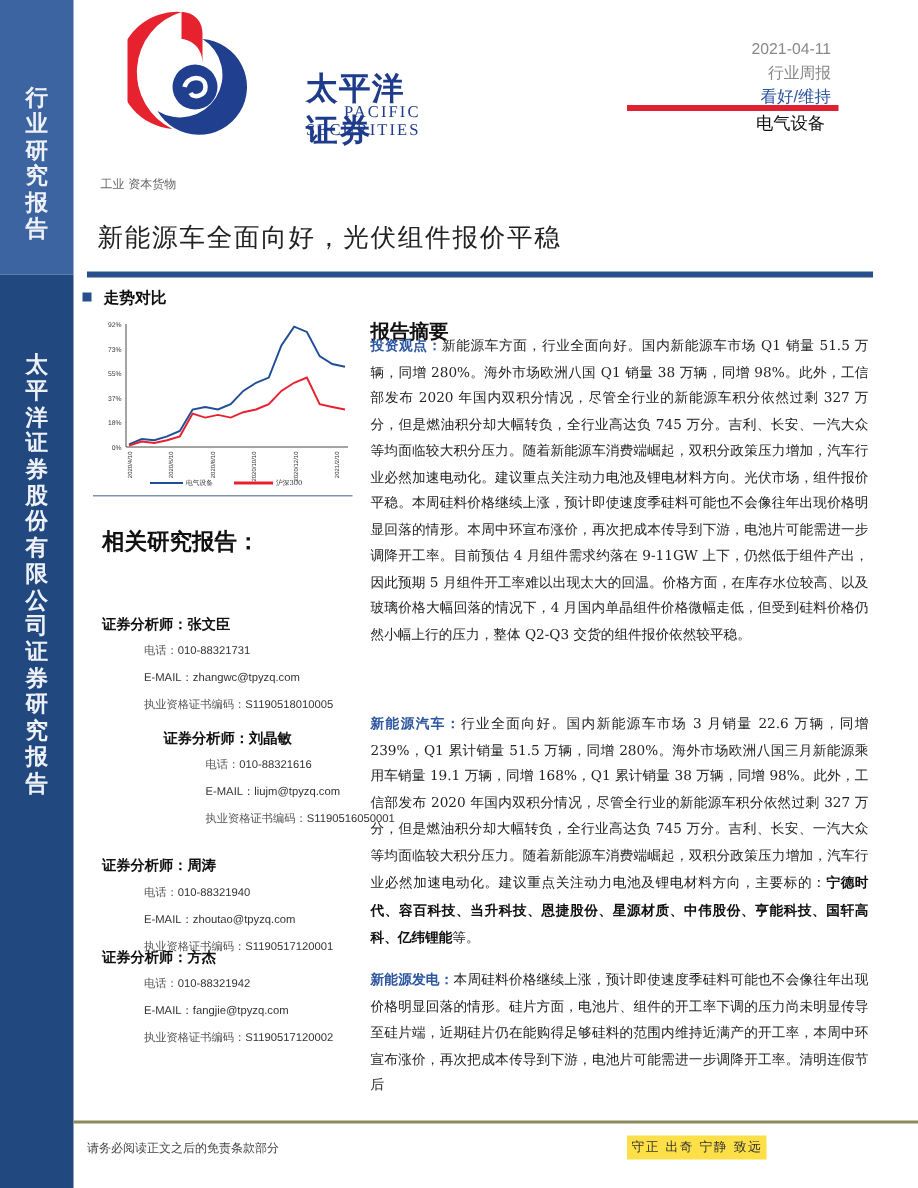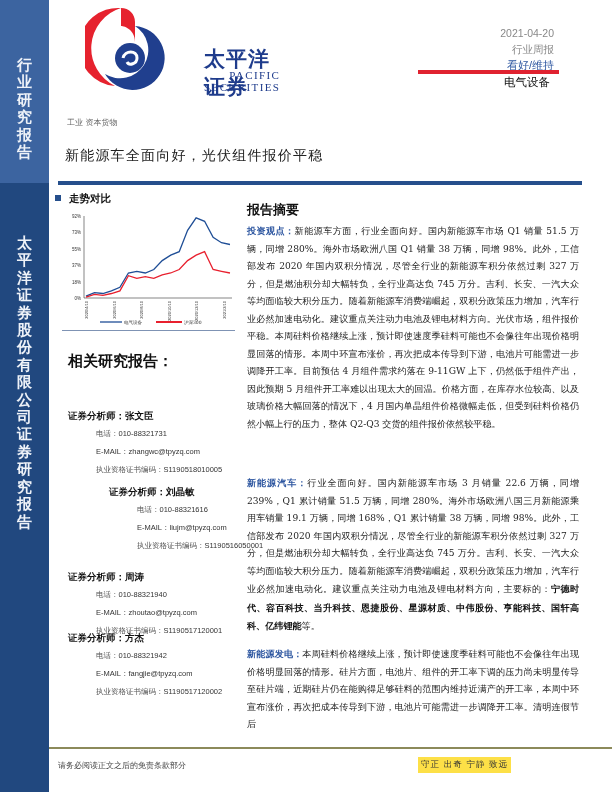--- a/index.html
+++ b/index.html
@@ -16,37 +16,37 @@
   .logo-en { position: absolute; left: 136px; top: 69px; font-family: Liberation Serif, serif; font-size: 11px; color: #1f3c8c; letter-spacing: 1.4px; text-align: right; }
 
   .meta { position: absolute; right: 58px; top: 25px; text-align: right; font-family: "Liberation Sans", sans-serif; }
   .meta .date { font-size: 10.5px; color: #888; line-height: 16px; }
   .meta .type { font-size: 10.5px; color: #888; line-height: 16px; }
   .meta .rating { font-size: 11px; color: #2d56a0; line-height: 16px; }
   .red-bar { position: absolute; left: 418px; top: 70px; width: 141px; height: 4px; background: #e02230; }
   .sector { position: absolute; right: 62px; top: 75px; font-family: "DejaVu Sans", sans-serif; font-size: 11.5px; color: #111; }
 
   .breadcrumb { position: absolute; left: 67px; top: 117px; font-size: 8px; color: #666; font-family: "DejaVu Sans", sans-serif; }
-  .title { position: absolute; left: 65px; top: 147px; font-size: 14px; color: #222; letter-spacing: 1.2px; font-family: "DejaVu Serif", serif; }
+  .title { position: absolute; left: 65px; top: 147px; font-size: 17px; color: #222; letter-spacing: 1.2px; font-family: "DejaVu Serif", serif; }
   .title-rule { position: absolute; left: 58px; top: 181px; width: 524px; height: 4px; background: #264f8c; }
 
   .trend-head { position: absolute; left: 55px; top: 192px; font-size: 10.5px; font-weight: bold; color: #111; }
   .trend-head .sq { display: inline-block; width: 6px; height: 6px; background: #264f8c; margin-right: 8px; vertical-align: 1px; }
 
   .chart { position: absolute; left: 60px; top: 208px; width: 180px; height: 120px; }
   .chart-rule { position: absolute; left: 62px; top: 330px; width: 173px; height: 1px; background: #7f93b4; }
 
   .related { position: absolute; left: 68px; top: 352px; font-size: 15px; font-weight: bold; color: #111; }
 
   .analyst { position: absolute; left: 68px; font-size: 7.5px; color: #333; }
   .analyst .name { font-size: 9.5px; font-weight: bold; color: #111; margin-bottom: 7px; }
   .analyst .row { font-family: "Liberation Sans", sans-serif; margin-bottom: 10px; line-height: 8px; white-space: nowrap; padding-left: 28px; }
   .analyst .row .lbl { font-family: "DejaVu Serif", serif; color: #555; }
 
-  .summary-title { position: absolute; left: 247px; top: 201px; font-size: 13px; font-weight: bold; color: #111; }
+  .summary-title { position: absolute; left: 247px; top: 212px; font-size: 13px; font-weight: bold; color: #111; }
   .summary { position: absolute; left: 247px; width: 332px; font-size: 9.1px; line-height: 17.5px; color: #222; text-align: justify; }
   .summary .lead { color: #2d56a0; font-weight: bold; }
   .summary b { font-weight: bold; color: #111; }
 
   .footer-rule { position: absolute; left: 49px; top: 747px; width: 563px; height: 2px; background: #8c8a5a; }
   .footer-left { position: absolute; left: 58px; top: 760px; font-size: 8px; color: #444; }
   .footer-right { position: absolute; left: 418px; top: 757px; padding: 2px 3px; background: #fde047; font-size: 8.5px; color: #333; letter-spacing: 1px; }
 </style>
 </head>
 <body>
@@ -89,21 +89,21 @@
     <path d="M36 8 C44 8 50 14 50 22 L50 42 C50 30 40 26 36 26 Z" fill="#e6222e"></path>
     <path d="M50 26 A32 32 0 1 1 20 74 A26 26 0 1 0 50 26 Z" fill="#203f8e"></path>
     <circle cx="45" cy="58" r="15" fill="#203f8e"></circle>
     <path d="M38 58 C40 50 52 50 52 58 C52 64 44 66 42 62" stroke="#fff" stroke-width="3" fill="none"></path>
   </svg>
   <div class="logo-cn">太平洋证券</div>
   <div class="logo-en">PACIFIC SECURITIES</div>
 </div>
 
 <div class="meta">
-  <div class="date">2021-04-20</div>
+  <div class="date">2021-04-11</div>
   <div class="type">行业周报</div>
   <div class="rating">看好/维持</div>
 </div>
 <div class="red-bar"></div>
 <div class="sector">电气设备</div>
 
 <div class="breadcrumb">工业  资本货物</div>
 <div class="title">新能源车全面向好，光伏组件报价平稳</div>
 <div class="title-rule"></div>
 

